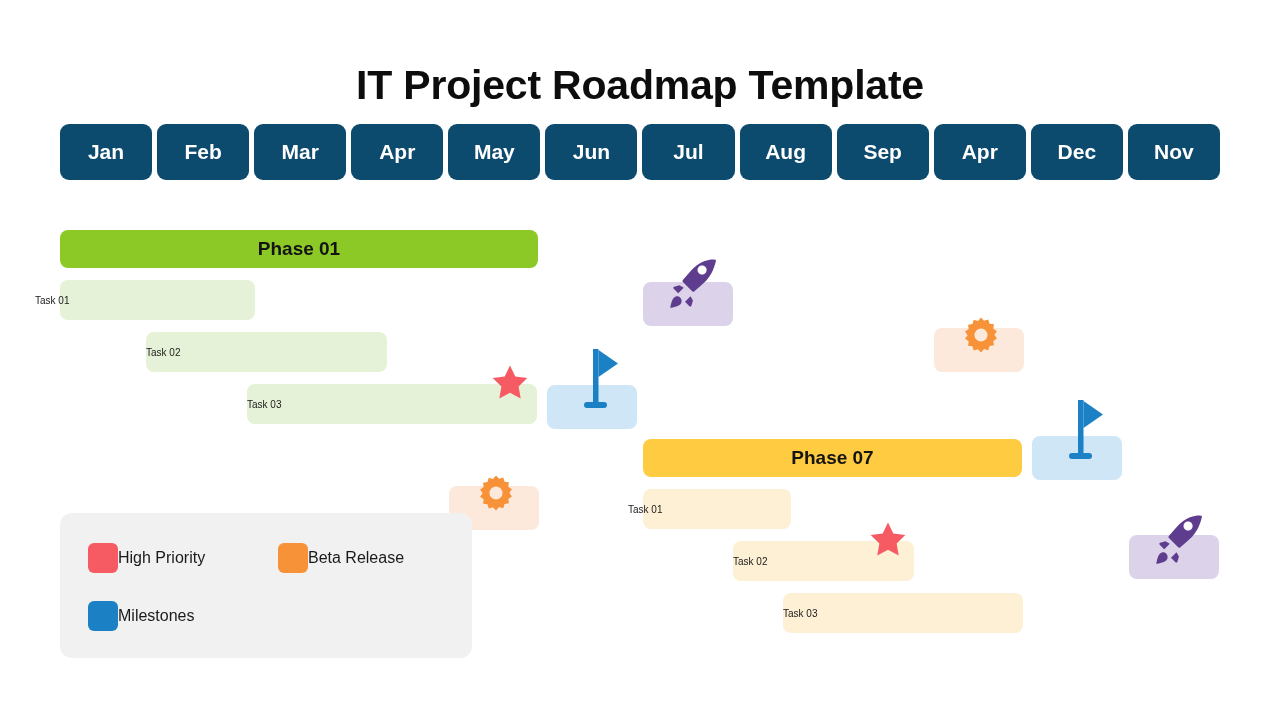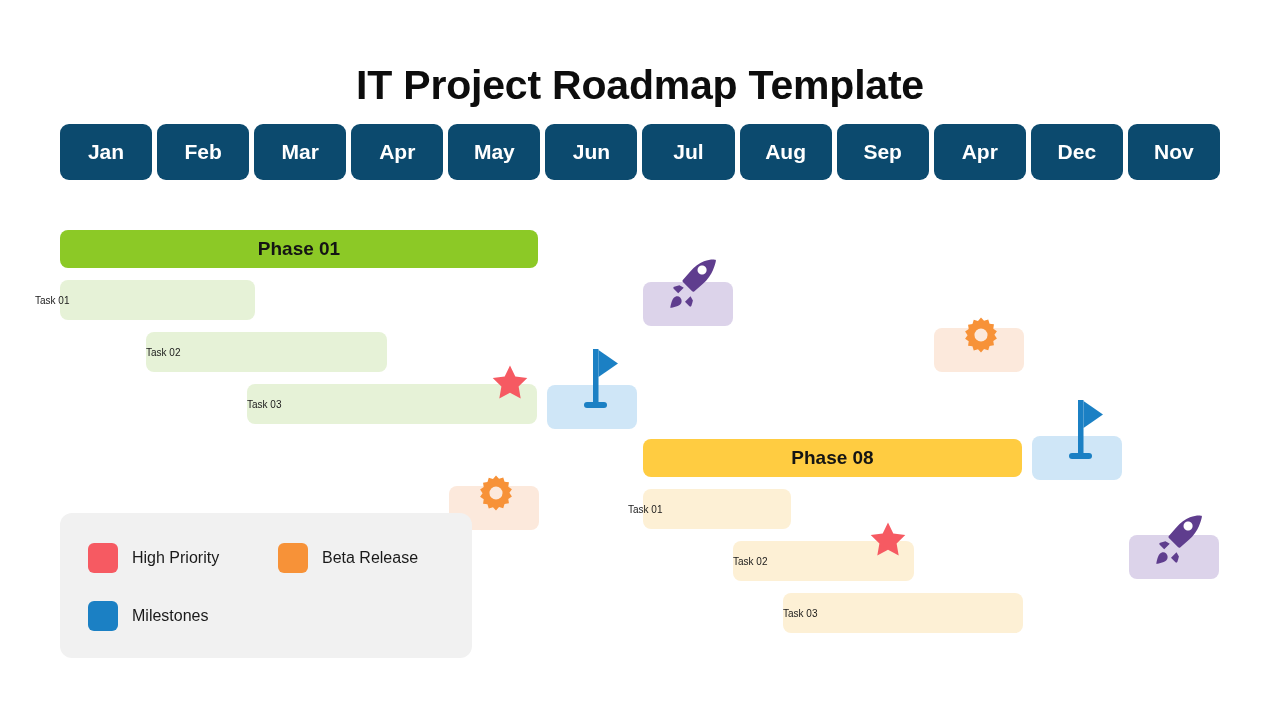--- a/index.html
+++ b/index.html
@@ -116,21 +116,20 @@
     left: 28px;
     top: 30px;
     width: 380px;
     display: grid;
     grid-template-columns: 190px 190px;
     grid-row-gap: 28px;
   }
   .legend-item {
     display: flex;
     align-items: center;
-    gap: 14px;
   }
   .legend-swatch {
     width: 30px;
     height: 30px;
     border-radius: 6px;
     flex: 0 0 auto;
   }
   .legend-label {
     font-size: 16px;
     color: #1a1a1a;
@@ -193,21 +192,21 @@
 
   <div class="bar task-bar" style="left:146px; top:292px; width:241px; height:40px; background:#E6F2D7;">
     <span class="task-label" style="left: 0px;">Task 02</span>
   </div>
 
   <div class="bar task-bar" style="left:247px; top:344px; width:290px; height:40px; background:#E6F2D7;">
     <span class="task-label" style="left: 0px;">Task 03</span>
   </div>
 
   <div class="bar phase-bar" style="left:643px; top:399px; width:379px; height:38px; background:#FFCC41;">
-    <span>Phase 08</span>
+    <span>Phase 07</span>
   </div>
 
   <div class="bar task-bar" style="left:643px; top:449px; width:148px; height:40px; background:#FDF0D5;">
     <span class="task-label" style="left: -15px;">Task 01</span>
   </div>
 
   <div class="bar task-bar" style="left:733px; top:501px; width:181px; height:40px; background:#FDF0D5;">
     <span class="task-label" style="left: 0px;">Task 02</span>
   </div>
 

